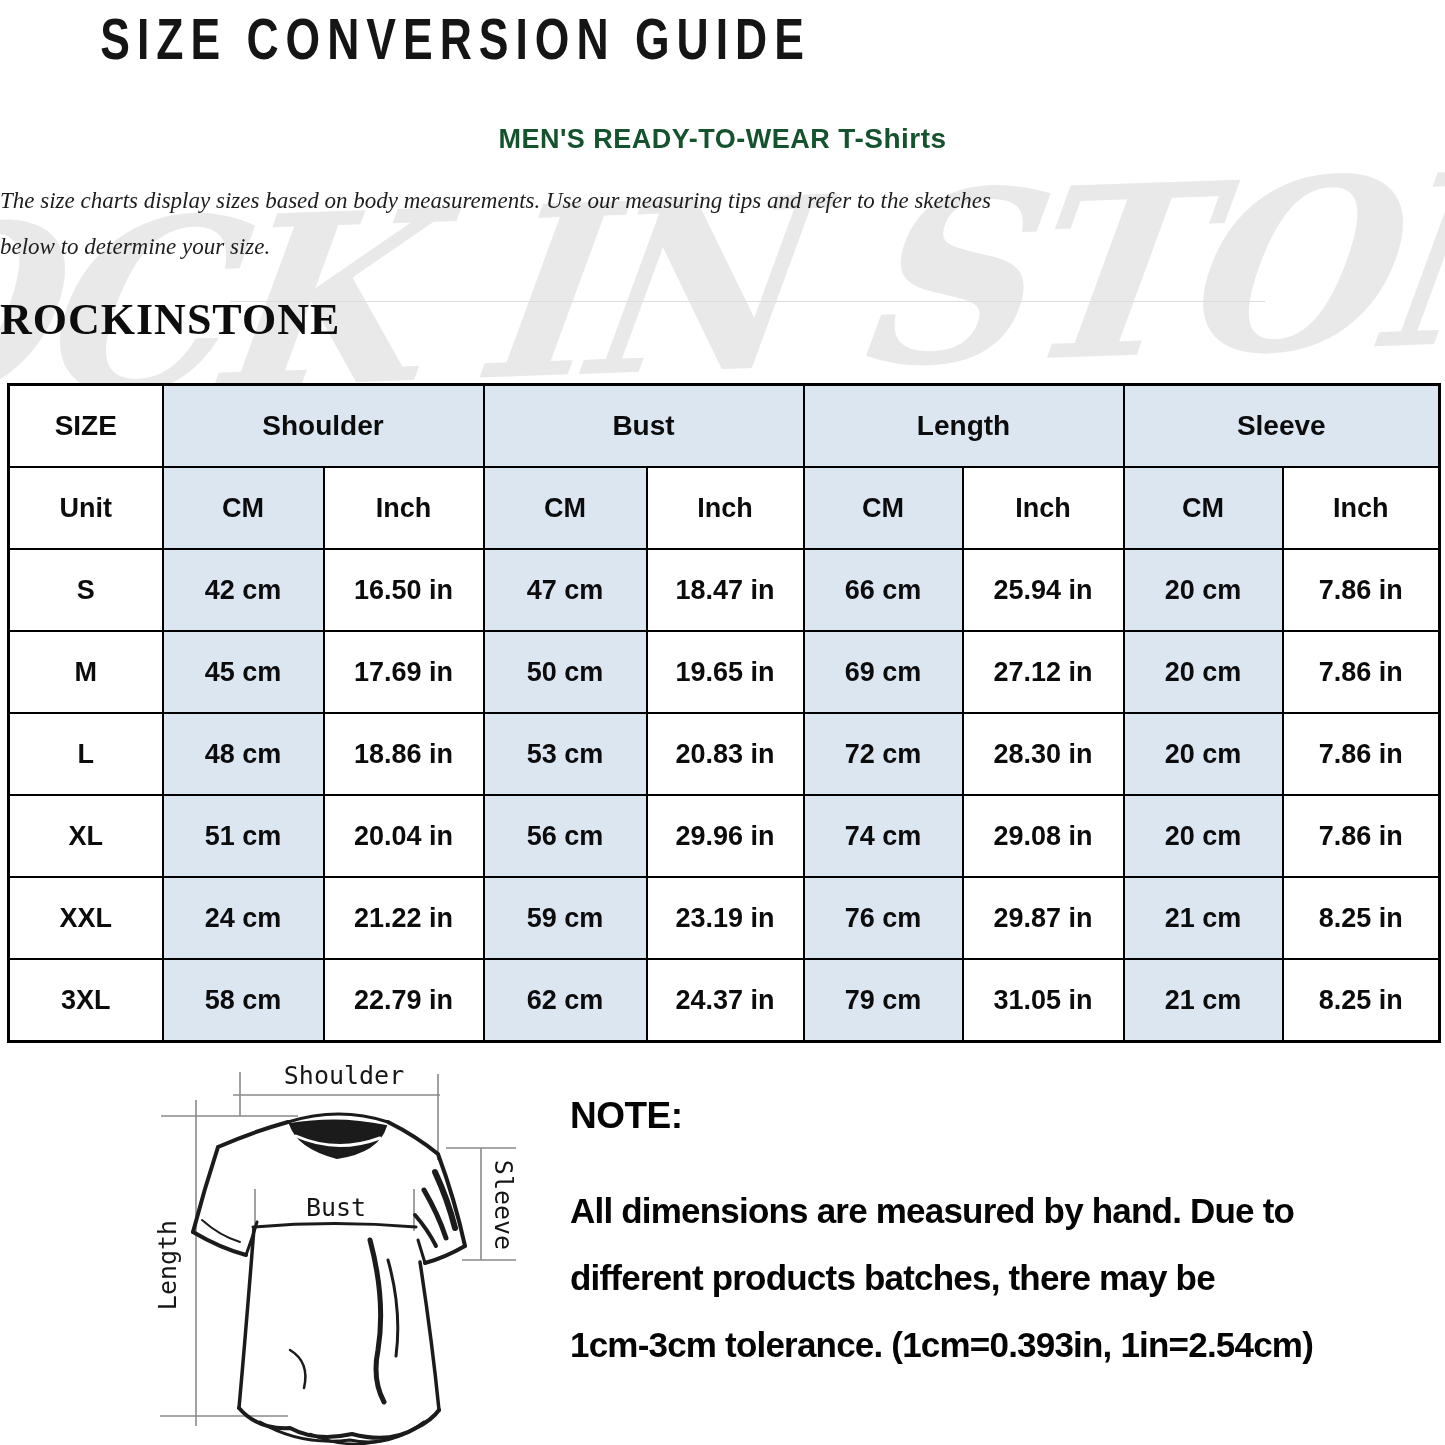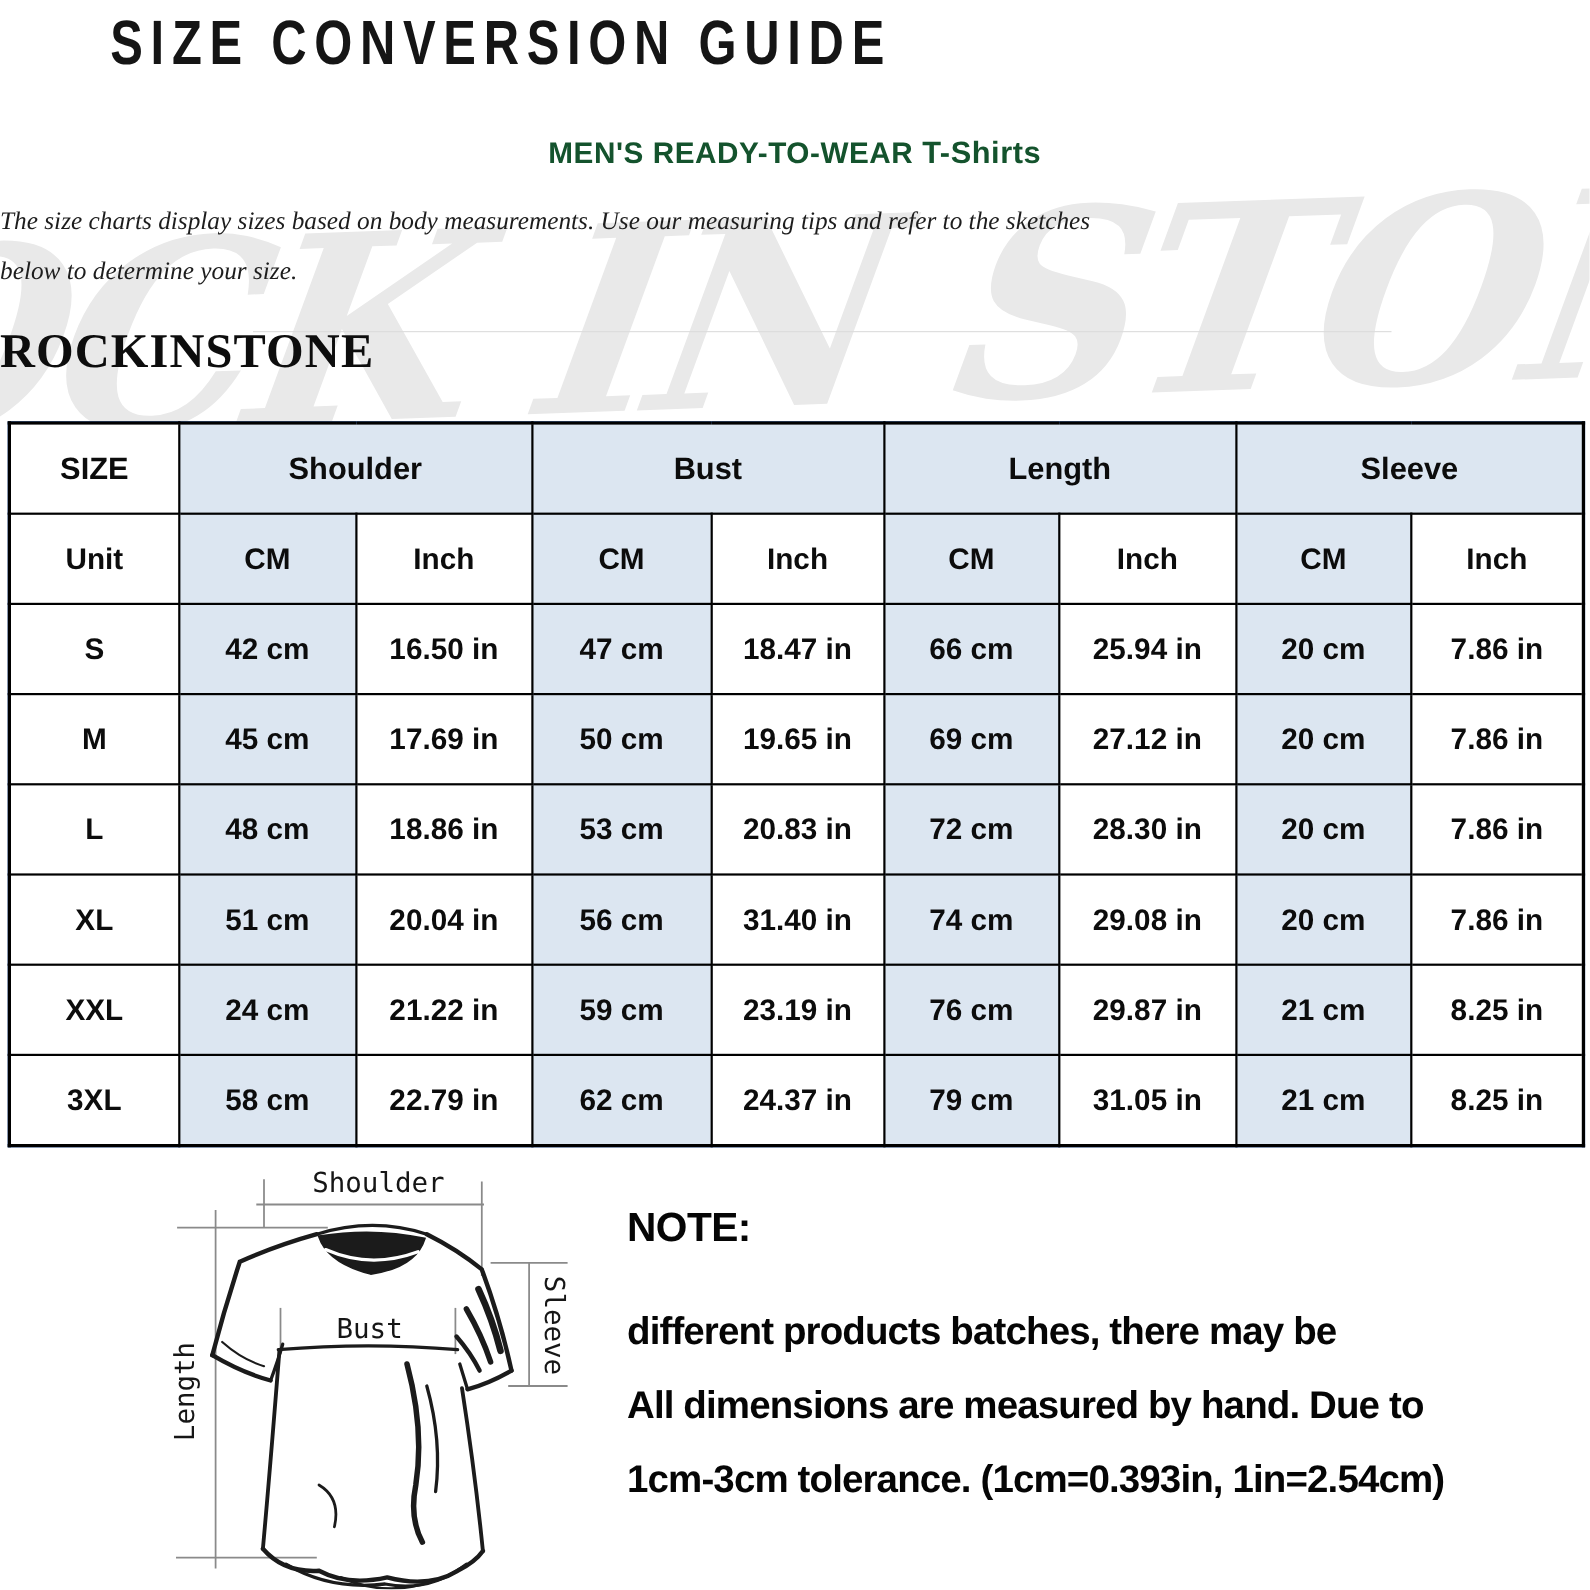--- a/index.html
+++ b/index.html
@@ -146,21 +146,21 @@
     <td class="blue">72 cm</td>
     <td>28.30 in</td>
     <td class="blue">20 cm</td>
     <td>7.86 in</td>
   </tr>
   <tr>
     <td>XL</td>
     <td class="blue">51 cm</td>
     <td>20.04 in</td>
     <td class="blue">56 cm</td>
-    <td>31.40 in</td>
+    <td>29.96 in</td>
     <td class="blue">74 cm</td>
     <td>29.08 in</td>
     <td class="blue">20 cm</td>
     <td>7.86 in</td>
   </tr>
   <tr>
     <td>XXL</td>
     <td class="blue">24 cm</td>
     <td>21.22 in</td>
     <td class="blue">59 cm</td>
@@ -234,16 +234,16 @@
   </g>
 
   <text x="204" y="34" text-anchor="middle">Shoulder</text>
   <text x="196" y="166" text-anchor="middle">Bust</text>
   <text x="355" y="155" text-anchor="middle" transform="rotate(90 355 155)">Sleeve</text>
   <text x="36" y="215" text-anchor="middle" transform="rotate(-90 36 215)">Length</text>
 </svg>
 
 <div class="note">
   <p class="note-heading">NOTE:</p>
+  <p>All dimensions are measured by hand. Due to</p>
   <p>different products batches, there may be</p>
-  <p>All dimensions are measured by hand. Due to</p>
   <p>1cm-3cm tolerance. (1cm=0.393in, 1in=2.54cm)</p>
 </div>
 
 </body></html>

